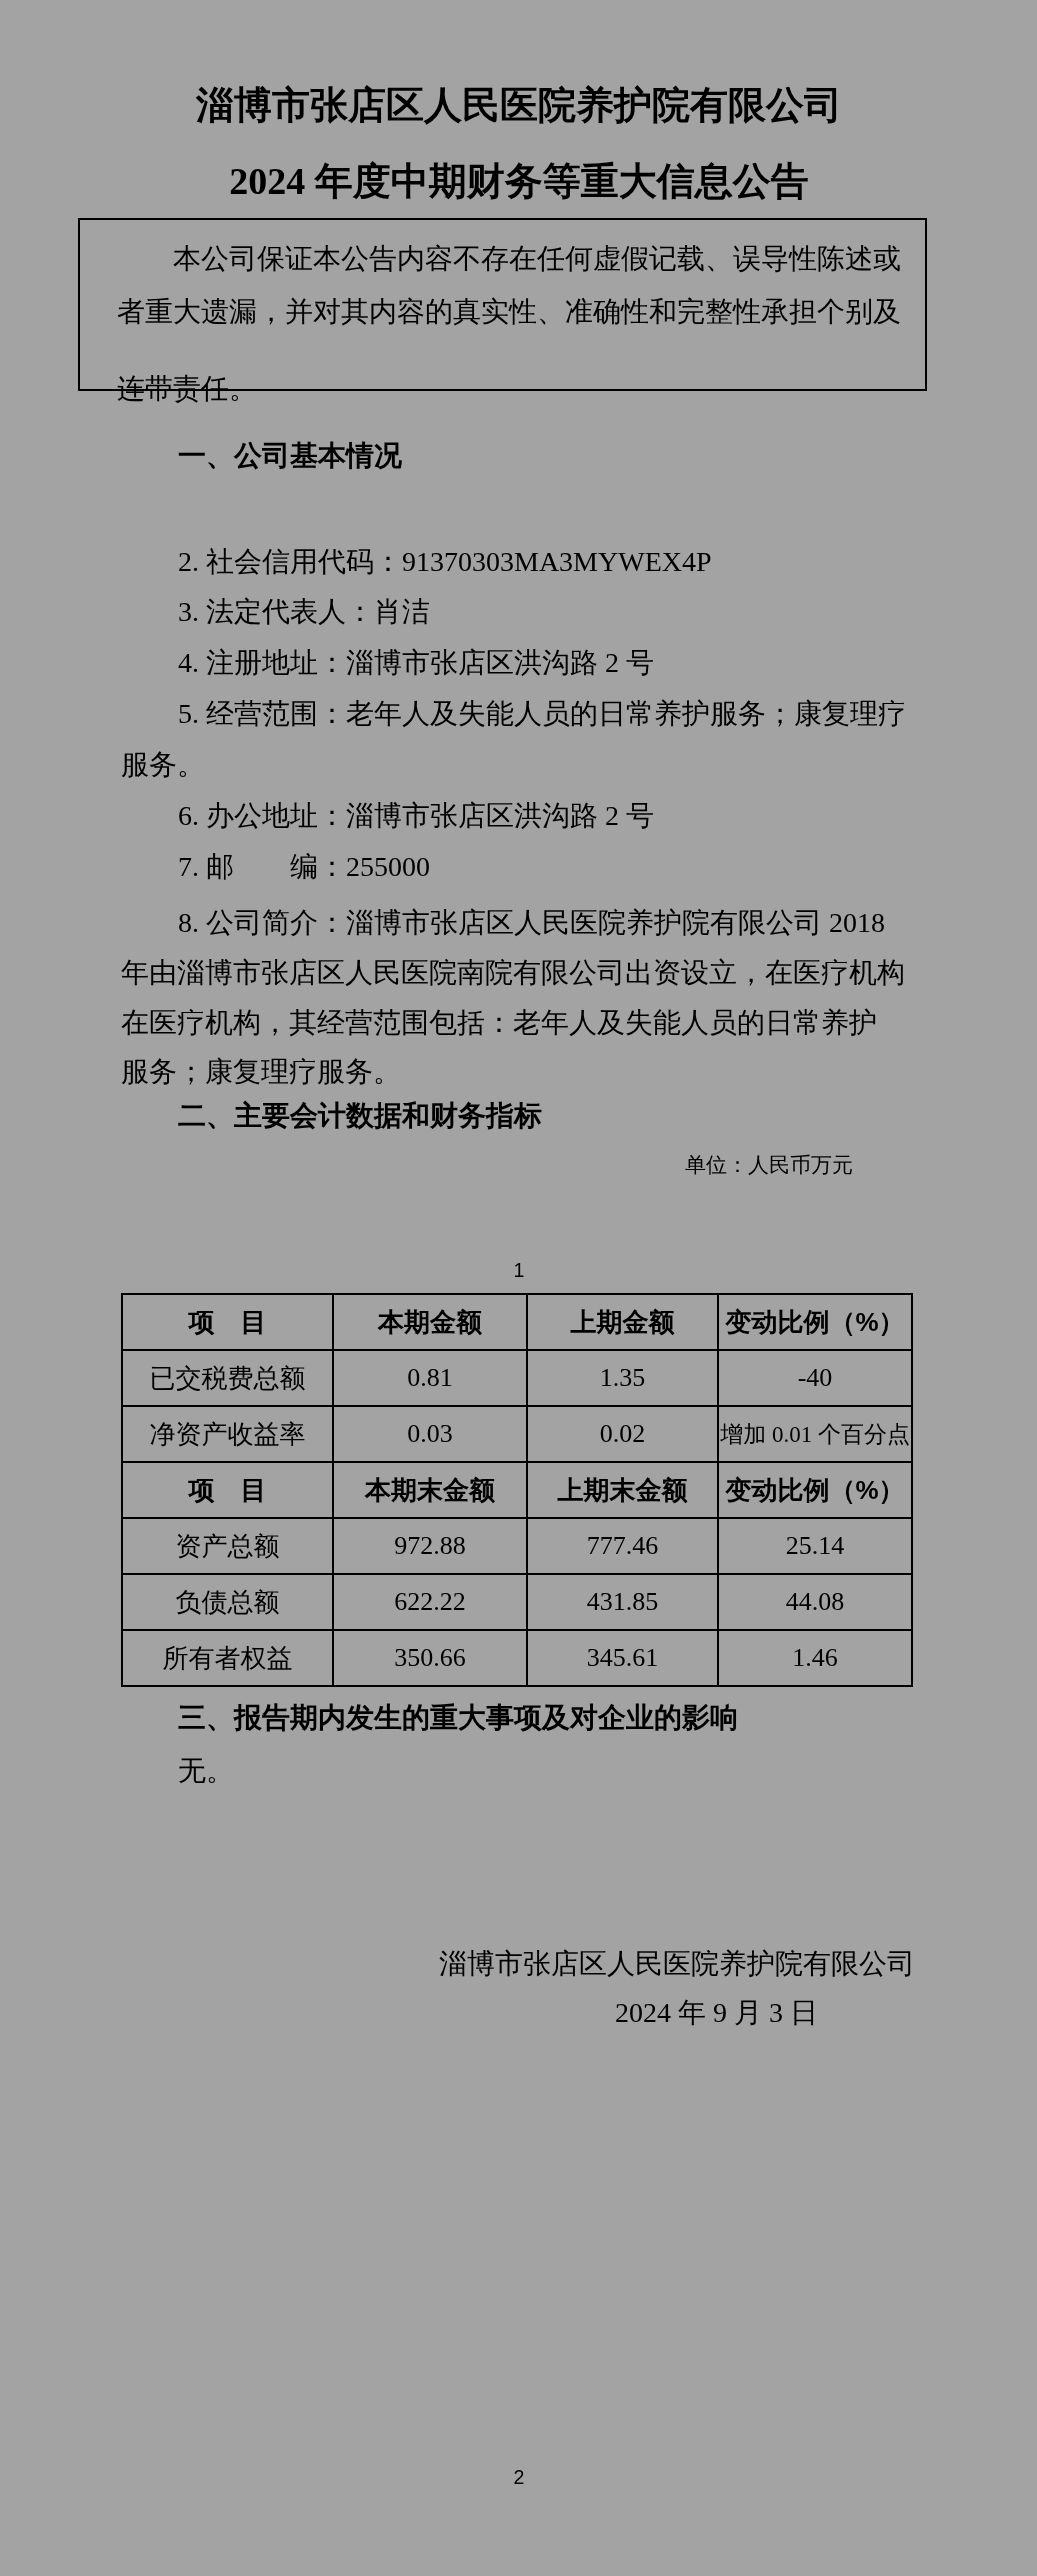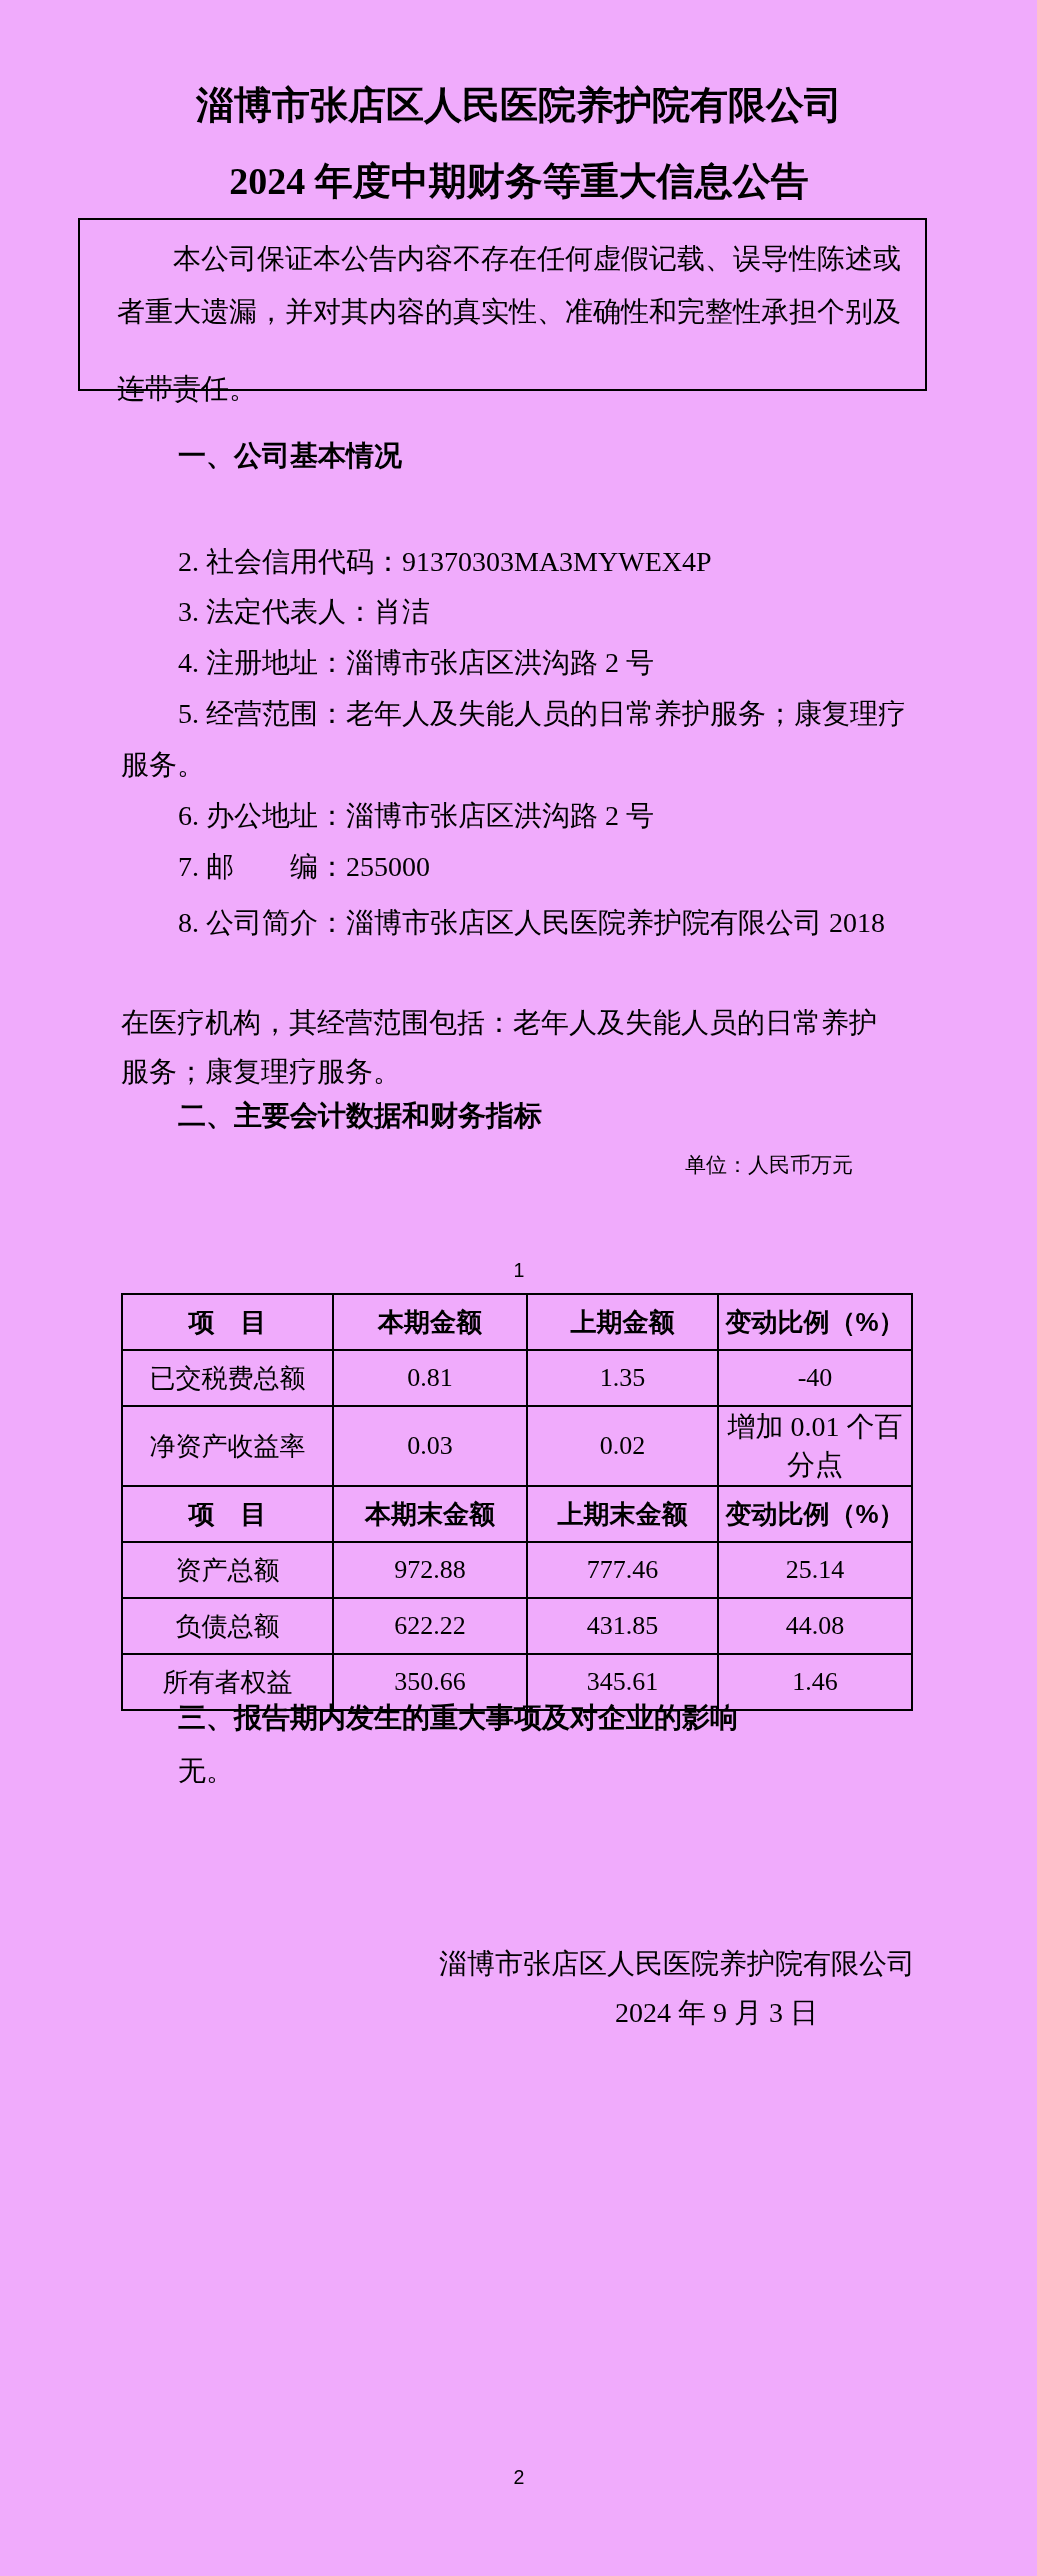--- a/index.html
+++ b/index.html
@@ -1,19 +1,19 @@
 <!DOCTYPE html>
 <html style="font-size:10.5px"><head>
 <meta charset="utf-8">
 <style>
   html,body{margin:0;padding:0;background:#ffffff;}
   .page{
     position:relative;
     width:1038px;height:2576px;
-    background:#f0abfc;color:#000000;
+    background:#a3a3a3;color:#000000;
     font-family:"Liberation Serif","DejaVu Serif",serif;
     overflow:hidden;
   }
   .abs{position:absolute;white-space:nowrap;}
   .title{
     left:0;width:100%;text-align:center;
     font-family:"Liberation Serif","DejaVu Serif",serif;
     font-weight:bold;font-size:38px;line-height:43px;
   }
   .boxed{
@@ -41,21 +41,21 @@
   }
   table.fin td{
     border:2px solid #000000;height:52px;
     text-align:center;vertical-align:middle;
     font-size:26px;overflow:hidden;
   }
   table.fin tr.hdr td{
     font-family:"Liberation Sans","DejaVu Sans",sans-serif;
     font-weight:bold;
   }
-  table.fin td.small{font-size:28px;}
+  table.fin td.small{font-size:23px;}
   .sig-company{right:123px;text-align:right;font-size:28px;line-height:33px;}
   .sig-date{right:220px;text-align:right;font-size:28px;line-height:33px;}
 </style>
 </head>
 <body>
 
 <div class="page">
 
   <div class="abs title" style="top:84px;">淄博市张店区人民医院养护院有限公司</div>
   <div class="abs title" style="top:160px;">2024 年度中期财务等重大信息公告</div>
@@ -69,20 +69,21 @@
   <div class="abs heading" style="left:178px;top:439px;">一、公司基本情况</div>
 
   <div class="abs bodyline" style="left:178px;top:545px;">2. 社会信用代码：91370303MA3MYWEX4P</div>
   <div class="abs bodyline" style="left:178px;top:595px;">3. 法定代表人：肖洁</div>
   <div class="abs bodyline" style="left:178px;top:646px;">4. 注册地址：淄博市张店区洪沟路 2 号</div>
   <div class="abs bodyline" style="left:178px;top:697px;">5. 经营范围：老年人及失能人员的日常养护服务；康复理疗</div>
   <div class="abs bodyline" style="left:121px;top:748px;">服务。</div>
   <div class="abs bodyline" style="left:178px;top:799px;">6. 办公地址：淄博市张店区洪沟路 2 号</div>
   <div class="abs bodyline" style="left:178px;top:850px;">7. 邮　　编：255000</div>
   <div class="abs bodyline" style="left:178px;top:906px;">8. 公司简介：淄博市张店区人民医院养护院有限公司 2018</div>
+  <div class="abs bodyline" style="left:121px;top:956px;">年由淄博市张店区人民医院南院有限公司出资设立，在医疗机构</div>
   <div class="abs bodyline" style="left:121px;top:1006px;">在医疗机构，其经营范围包括：老年人及失能人员的日常养护</div>
   <div class="abs bodyline" style="left:121px;top:1055px;">服务；康复理疗服务。</div>
 
   <div class="abs heading" style="left:178px;top:1099px;">二、主要会计数据和财务指标</div>
 
   <div class="abs unitnote" style="left:685px;top:1153px;">单位：人民币万元</div>
 
   <div class="abs pagenum" style="top:1259px;">1</div>
 
   <table class="fin">

